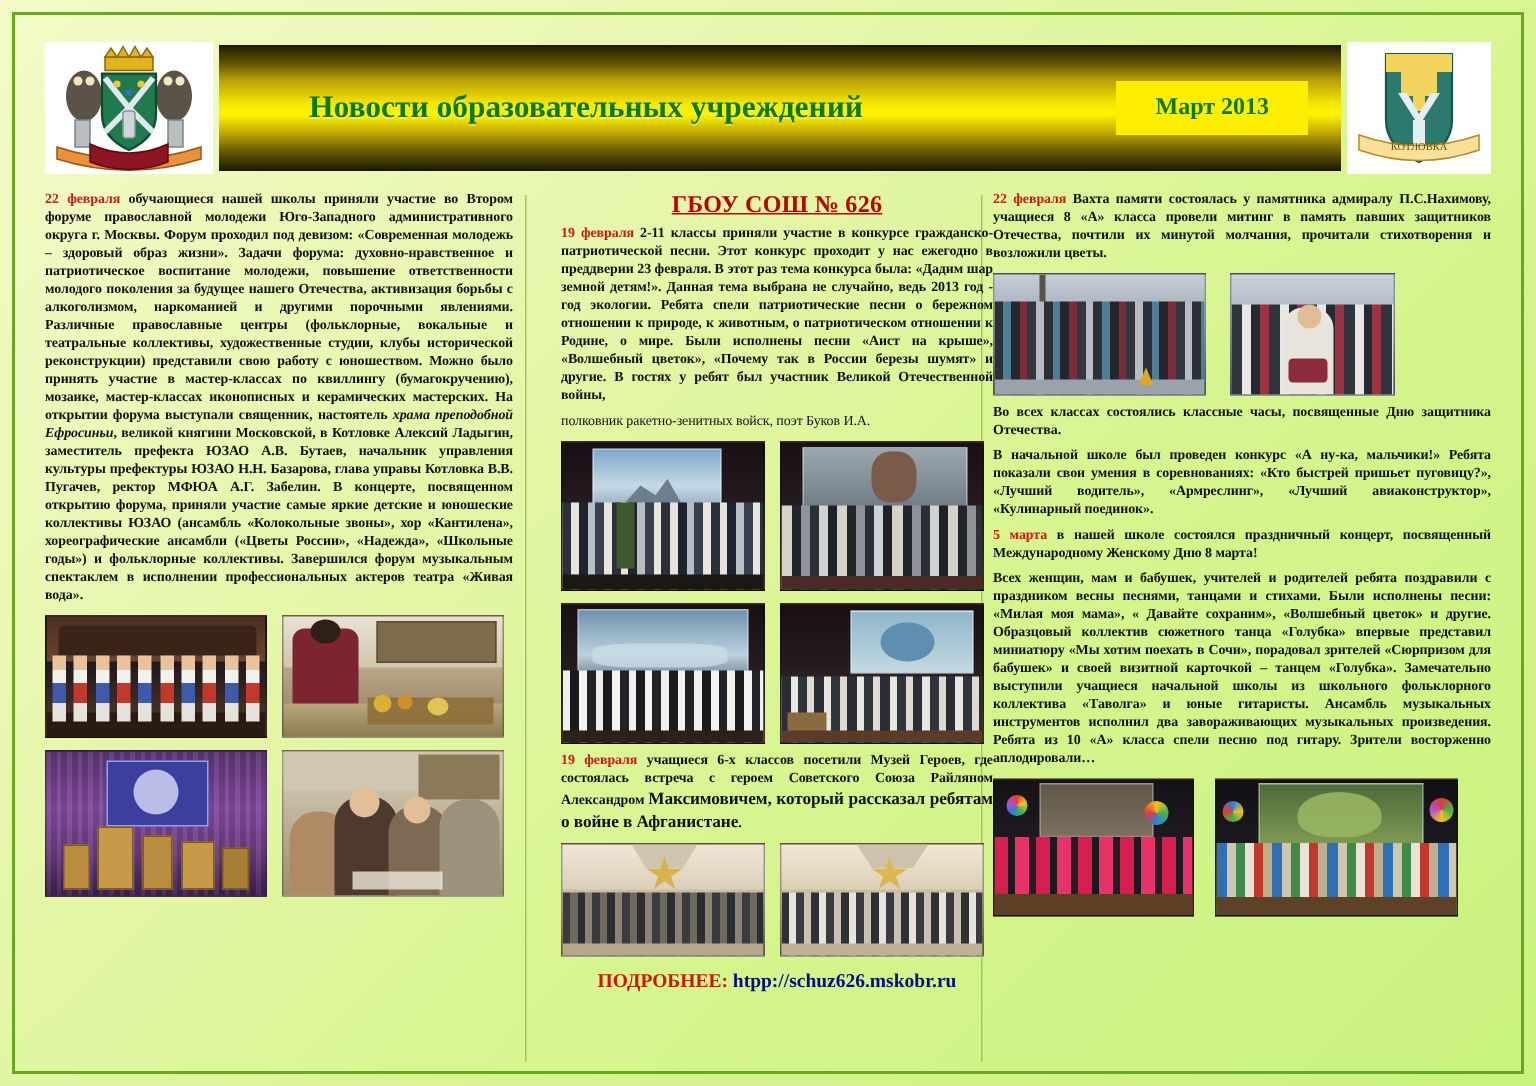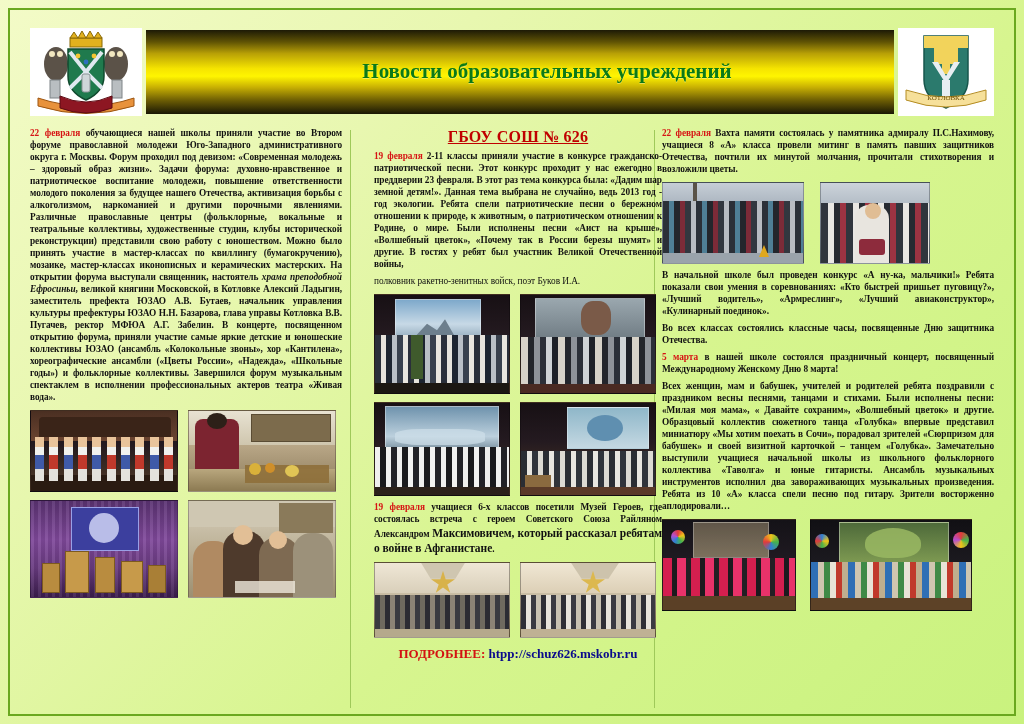--- a/index.html
+++ b/index.html
@@ -63,21 +63,20 @@
         #fff500 55%,
         #c9b103 68%,
         #6b5c04 84%,
         #191705 100%);
     display: flex;
     align-items: center;
     overflow: hidden;
   }
   .banner-title {
     flex: 1 1 auto;
-    text-align: center;
     color: #0b7a17;
     font-weight: bold;
     font-size: 21px;
     line-height: 1.22;
     text-shadow: 0 1px 0 rgba(255,255,255,.35);
     padding-left: 16px;
     padding-right: 6px;
     margin-left: 44px;
   }
   .banner-title .ln2 { display:block; }
@@ -226,20 +225,21 @@
 
         <path d="M8 70 Q56 86 104 70 L104 78 Q56 93 8 78 Z" fill="#e8923c" stroke="#9c5511"></path>
         <path d="M30 68 Q56 80 82 68 L82 80 Q56 90 30 80 Z" fill="#8d1622" stroke="#5c0a12"></path>
       </svg>
     </div>
 
     <div class="banner">
       <div class="banner-title">
         <span>Новости образовательных учреждений</span>
       </div>
+      <div class="date-chip">Март 2013</div>
     </div>
 
     <div class="crest2">
       <svg viewBox="0 0 96 88" xmlns="http://www.w3.org/2000/svg">
         <rect width="96" height="88" fill="#ffffff"></rect>
         <path d="M26 8 H70 V52 Q70 70 48 80 Q26 70 26 52 Z" fill="#2b7a6d" stroke="#17564c" stroke-width="1.5"></path>
         <path d="M26 8 H70 V20 H60 V28 H36 V20 H26 Z" fill="#f2d35b"></path>
         <path d="M36 28 H60 V36 H52 V46 H44 V36 H36 Z" fill="#f2d35b"></path>
         <path d="M34 34 L48 56 L62 34 L56 34 L48 48 L40 34 Z" fill="#e7eef2"></path>
         <rect x="44" y="52" width="8" height="24" fill="#e7eef2"></rect>
@@ -420,22 +420,22 @@
           <div class="ov" style="left:0;top:0;right:0;height:24px;background:linear-gradient(to bottom,#ccd3da,#b0bac4);"></div>
           <div class="ov" style="left:0;bottom:0;right:0;height:60px;
                background:repeating-linear-gradient(to right,
                  #30353d 0 7px,#e9e7e3 7px 13px,#262a31 13px 19px,#9c3342 19px 25px);"></div>
           <div class="ov" style="left:34px;bottom:0;width:34px;height:58px;background:#e8e5df;border-radius:14px 14px 0 0;"></div>
           <div class="ov" style="left:44px;bottom:44px;width:16px;height:16px;border-radius:50%;background:#e0bd94;"></div>
           <div class="ov" style="left:38px;bottom:8px;width:26px;height:16px;background:#8d2b3c;border-radius:3px;"></div>
         </div>
       </div>
 
+      <p class="body">Во всех классах состоялись классные часы, посвященные Дню защитника Отечества.</p>
       <p class="body">В начальной школе был  проведен конкурс «А ну-ка, мальчики!» Ребята показали свои умения в соревнованиях: «Кто быстрей пришьет пуговицу?», «Лучший водитель», «Армреслинг», «Лучший авиаконструктор», «Кулинарный поединок».</p>
-      <p class="body">Во всех классах состоялись классные часы, посвященные Дню защитника Отечества.</p>
       <p class="body">
         <span class="red">5 марта</span><span> в нашей школе состоялся праздничный концерт, посвященный Международному Женскому Дню 8 марта!</span>
       </p>
       <p class="body">Всех женщин, мам и бабушек,  учителей и родителей ребята поздравили с праздником весны песнями, танцами и стихами.  Были исполнены песни: «Милая моя мама», « Давайте сохраним», «Волшебный цветок» и другие. Образцовый коллектив сюжетного танца  «Голубка» впервые представил  миниатюру «Мы хотим поехать в Сочи»,  порадовал зрителей  «Сюрпризом для бабушек» и своей визитной карточкой – танцем «Голубка». Замечательно выступили учащиеся начальной школы из школьного фольклорного коллектива «Таволга» и юные гитаристы. Ансамбль музыкальных инструментов исполнил два завораживающих музыкальных произведения. Ребята из 10 «А» класса спели песню под гитару. Зрители восторженно аплодировали…</p>
 
       <div class="photo-grid" style="gap:8px 14px;">
         <div class="photo" style="width:134px;height:92px;background:linear-gradient(to bottom,#141217 0%,#221c24 55%,#4a3524 100%);">
           <div class="screen" style="left:30px;top:2px;width:74px;height:34px;background:linear-gradient(to bottom,#6e6352,#8d8068);opacity:.85;"></div>
           <div class="ov" style="left:8px;top:10px;width:14px;height:14px;border-radius:50%;
                background:conic-gradient(#e23a3a,#f0c419,#46b24b,#2f7fd4,#b44fd0,#e23a3a);"></div>

